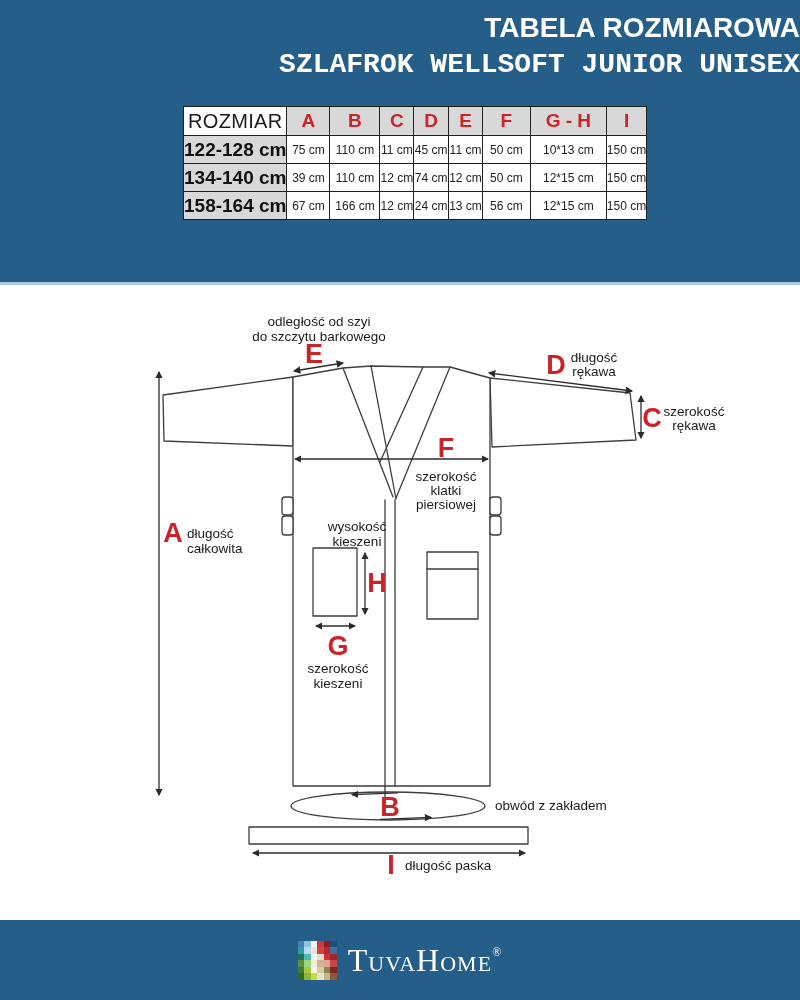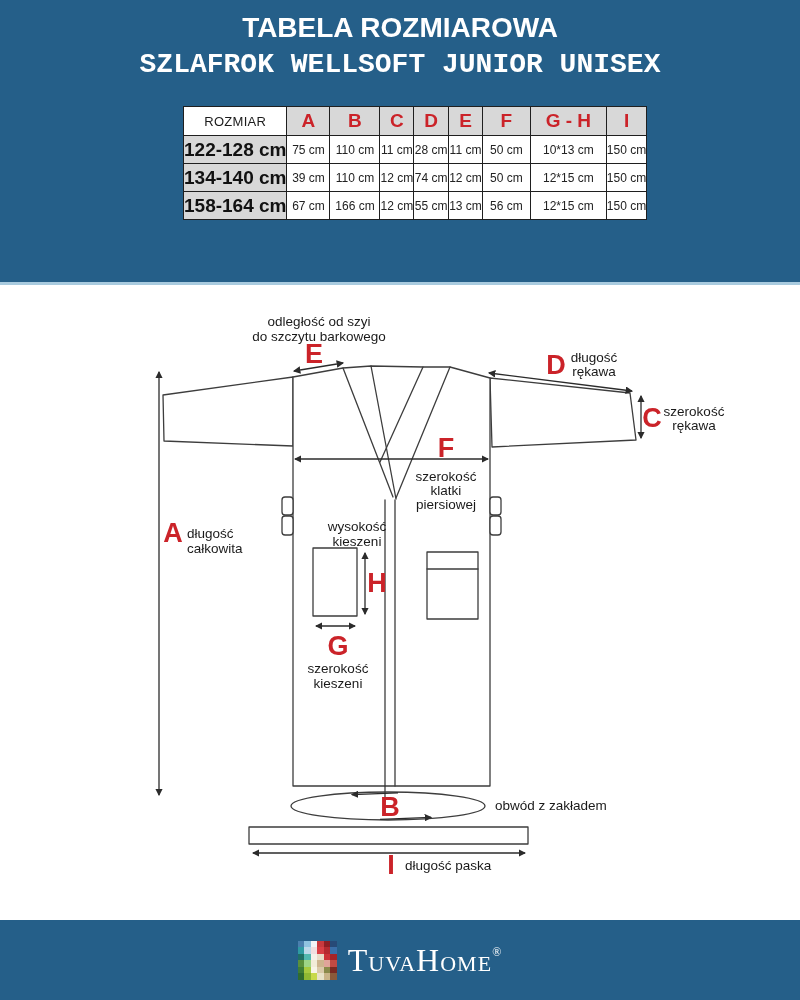--- a/index.html
+++ b/index.html
@@ -8,37 +8,37 @@
     font-family:"Liberation Sans", sans-serif;
     -webkit-font-smoothing:antialiased;
   }
   
   .header{
     position:absolute;left:0;top:0;width:800px;height:282px;
     background:var(--header-blue,#255f89);
     border-bottom:3px solid var(--divider-light-blue,#a9cbdf);
   }
   .title{
-    position:absolute;left:0;width:800px;text-align:center;color:#ffffff;
+    position:absolute;left:0;width:800px;text-align:right;color:#ffffff;
     font-weight:bold;font-size:28px;letter-spacing:0px;white-space:nowrap;
   }
   .title.t1{top:12px;}
   .title.t2{top:49px;font-family:Liberation Mono, monospace;}
   
   .size-table{
     position:absolute;left:183px;top:106px;border-collapse:collapse;
     background:#ffffff;table-layout:fixed;
   }
   .size-table td,.size-table th{
     border:1.6px solid #1f1f1f;text-align:center;vertical-align:middle;
     padding:0;overflow:hidden;white-space:nowrap;
   }
   .size-table th{height:28px;}
   .size-table td{height:27px;}
-  th.rozmiar{background:#ffffff;color:#1b1b1b;font-weight:500;font-size:13px;letter-spacing:.3px;}
+  th.rozmiar{background:#ffffff;color:#1b1b1b;font-weight:500;font-size:20px;letter-spacing:.3px;}
   th.dim{background:var(--table-gray,#d8d8d8);color:var(--accent-red,#cb2329);font-weight:bold;font-size:19px;}
   td.size{background:var(--table-gray,#d8d8d8);color:#111;font-weight:bold;font-size:19px;}
   td.val{background:#ffffff;color:#222;font-weight:400;font-size:12px;}
   
   .diagram{position:absolute;left:0;top:285px;}
   .draw{stroke:var(--line,#3d3d3d);stroke-width:1.3;fill:none;stroke-linejoin:round;stroke-linecap:round;}
   .fillw{fill:#ffffff;}
   .arrow{stroke:#2b2b2b;stroke-width:1.3;fill:none;}
   .letter{font-family:"Liberation Sans",sans-serif;font-weight:bold;font-size:27px;fill:var(--accent-red,#cb2329);}
   .lbl{font-family:"Liberation Sans",sans-serif;font-size:13.5px;fill:#1a1a1a;}
@@ -88,21 +88,21 @@
       <th class="dim">E</th>
       <th class="dim">F</th>
       <th class="dim">G - H</th>
       <th class="dim">I</th>
     </tr>
     <tr>
       <td class="size">122-128 cm</td>
       <td class="val">75 cm</td>
       <td class="val">110 cm</td>
       <td class="val">11 cm</td>
-      <td class="val">28 cm</td>
+      <td class="val">45 cm</td>
       <td class="val">11 cm</td>
       <td class="val">50 cm</td>
       <td class="val">10*13 cm</td>
       <td class="val">150 cm</td>
     </tr>
     <tr>
       <td class="size">134-140 cm</td>
       <td class="val">39 cm</td>
       <td class="val">110 cm</td>
       <td class="val">12 cm</td>
@@ -110,21 +110,21 @@
       <td class="val">12 cm</td>
       <td class="val">50 cm</td>
       <td class="val">12*15 cm</td>
       <td class="val">150 cm</td>
     </tr>
     <tr>
       <td class="size">158-164 cm</td>
       <td class="val">67 cm</td>
       <td class="val">166 cm</td>
       <td class="val">12 cm</td>
-      <td class="val">55 cm</td>
+      <td class="val">24 cm</td>
       <td class="val">13 cm</td>
       <td class="val">56 cm</td>
       <td class="val">12*15 cm</td>
       <td class="val">150 cm</td>
     </tr>
   </tbody>
     </table>
 </div>
 
 <svg class="diagram" width="800" height="635" viewBox="0 285 800 635" xmlns="http://www.w3.org/2000/svg">

